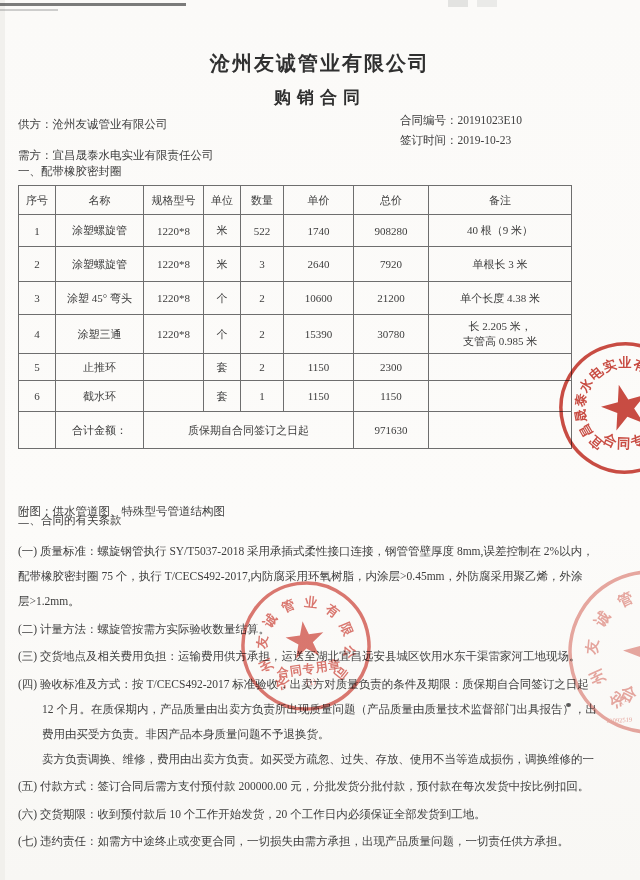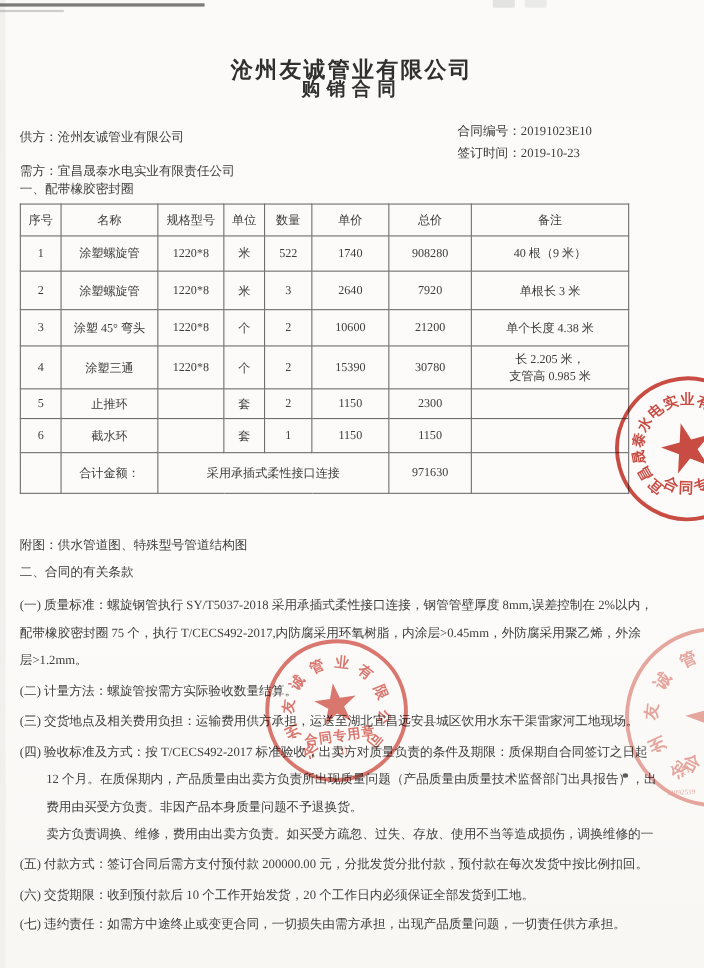--- a/index.html
+++ b/index.html
@@ -13,31 +13,31 @@
   .edge-strip{position:absolute;left:0;top:0;width:5px;height:880px;background:#efeeea;opacity:.8;}
   .artifact{position:absolute;}
   .a-line1{left:0;top:3px;width:186px;height:3px;background:#4a4a4a;opacity:.72;}
   .a-line2{left:0;top:9px;width:58px;height:2px;background:#8a8a8a;opacity:.4;}
   .a-mark1{left:448px;top:0;width:20px;height:7px;background:#e3e3e1;}
   .a-mark2{left:477px;top:0;width:20px;height:7px;background:#eaeae8;}
   .a-dot{left:566px;top:703px;width:5px;height:4px;background:#3f3f3f;border-radius:50%;opacity:.85;}
 
   .title{position:absolute;top:50px;left:0;width:100%;text-align:center;
     font-size:20px;font-weight:600;letter-spacing:2px;color:#303030;}
-  .subtitle{position:absolute;top:69px;left:0;width:100%;text-align:center;
+  .subtitle{position:absolute;top:86px;left:0;width:100%;text-align:center;
     font-size:17px;font-weight:600;letter-spacing:6px;color:#303030;}
 
   .meta{font-size:11.5px;position:absolute;white-space:nowrap;}
   .supplier{left:18px;top:117px;}
   .buyer{left:18px;top:148px;}
-  .meta-right{left:416px;top:110px;line-height:20px;}
+  .meta-right{left:400px;top:110px;line-height:20px;}
   .meta-right div{white-space:nowrap;}
   .section-head{position:absolute;left:18px;font-size:11.5px;white-space:nowrap;}
   .sec1{top:164px;}
-  .attach{top:488px;}
+  .attach{top:504px;}
   .sec2{top:513px;}
 
   table.items{
     position:absolute;left:18px;top:185px;width:553px;
     border-collapse:collapse;table-layout:fixed;
     font-size:11px;color:#3c3c3c;
   }
   table.items th,table.items td{
     border:1px solid #6e6e6e;text-align:center;vertical-align:middle;
     padding:1px 2px;font-weight:normal;white-space:pre-line;overflow:hidden;
@@ -158,21 +158,21 @@
           <td></td>
           <td>套</td>
           <td>1</td>
           <td>1150</td>
           <td>1150</td>
           <td></td>
         </tr>
         <tr style="height: 37px;">
           <td></td>
           <td>合计金额：</td>
-          <td colspan="4">采用承插式柔性接口连接</td>
+          <td colspan="4">质保期自合同签订之日起</td>
           <td>971630</td>
           <td></td>
         </tr>
       </tbody>
   </table>
 
   <div class="section-head attach">附图：供水管道图、特殊型号管道结构图</div>
   <div class="section-head sec2">二、合同的有关条款</div>
 
   <div class="clauses">

